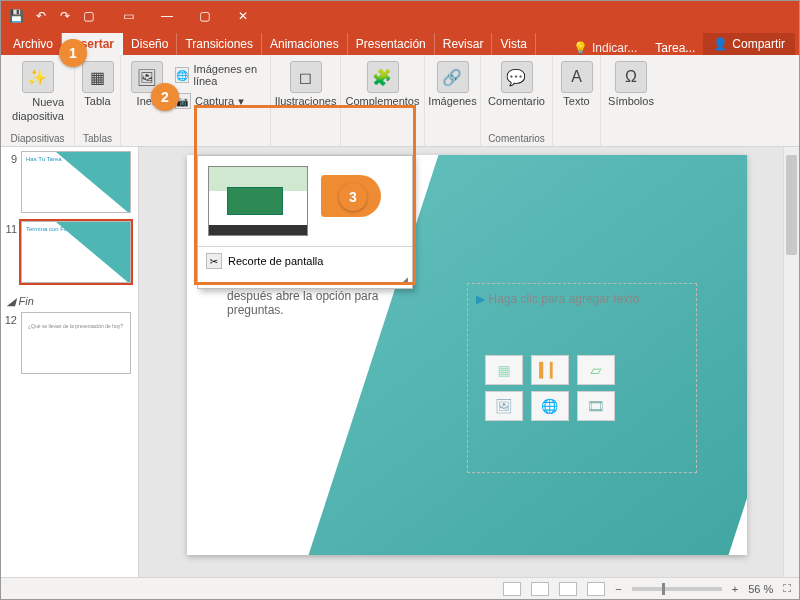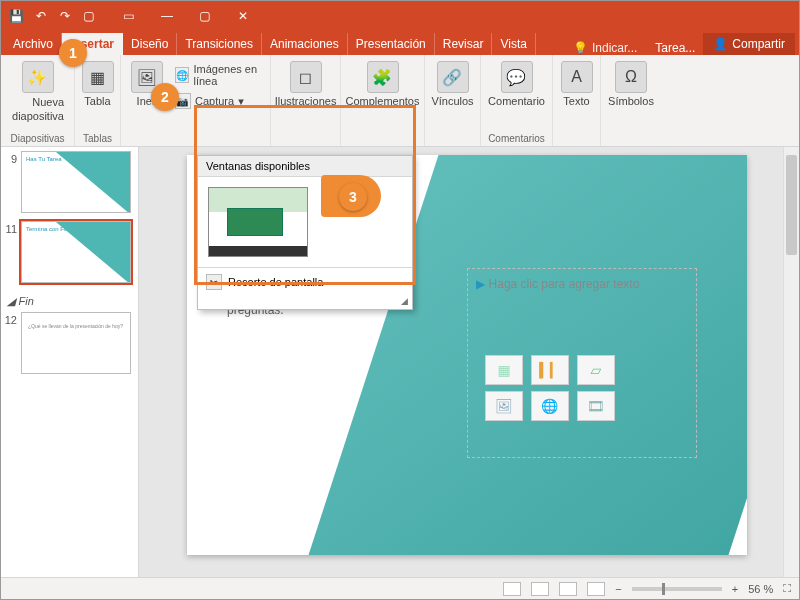--- a/index.html
+++ b/index.html
@@ -59,21 +59,21 @@
   .section { font-size:11px; color:#555; padding:4px 2px 4px 4px;font-style:italic;}
   .canvaswrap { flex:1; background:#e6e6e6; overflow:hidden; position:relative;}
   .scrollv{ position:absolute; right:0; top:0; width:16px; bottom:0; background:#efefef; border-left:1px solid #ddd;}
   .scrollv .th{ position:absolute; left:2px; right:2px; top:8px; height:100px; background:#c8c8c8; border-radius:2px;}
 
   .slide { position:absolute; left:48px; top:8px; width:560px; height:400px; background:#fff; box-shadow:0 2px 6px rgba(0,0,0,.25); overflow:hidden;}
   .slide .bgri{ position:absolute; right:-40px; top:-40px; width:420px; height:520px; background:linear-gradient(135deg,#4fb7b3 0%,#2a9a97 100%); transform:skewX(-18deg); opacity:.9;}
   .slide .title{ position:absolute; left:90px; top:30px; font-size:30px; color:#2596be; letter-spacing:3px;}
   .slide .body{ position:absolute; left:40px; top:120px; width:210px; font-size:12px; color:#666;}
   .slide .body .blt::before{ content:"▶ "; color:#2596be;}
-  .placeholder{ position:absolute; left:280px; top:113px; width:230px; height:190px; border:1px dashed #bbb; padding:8px; font-size:12px; color:#888;}
+  .placeholder{ position:absolute; left:280px; top:128px; width:230px; height:190px; border:1px dashed #bbb; padding:8px; font-size:12px; color:#888;}
   .placeholder .blt::before{content:"▶ "; color:#2596be;}
   .phicons{ position:absolute; left:298px; top:200px; display:grid; grid-template-columns:repeat(3,40px); gap:6px;}
   .phicons div{ width:38px; height:30px; border:1px solid #cfcfcf; background:#f6f6f6; display:flex;align-items:center;justify-content:center; font-size:14px; color:#7fa;}
   .phicons div:nth-child(1){color:#9db;} .phicons div:nth-child(2){color:#e9a23b;} .phicons div:nth-child(3){color:#6c8;}
   .phicons div:nth-child(4){color:#8ab;} .phicons div:nth-child(5){color:#6bb;} .phicons div:nth-child(6){color:#7aa;}
 
   
   .status { position:absolute; left:0; right:0; bottom:0; height:22px; background:#f3f2f1; border-top:1px solid #d6d6d6; display:flex; align-items:center; justify-content:flex-end; gap:10px; padding:0 8px; font-size:11px; color:#555;}
   .status .vbtn{ width:18px;height:14px;border:1px solid #bbb; background:#fff;}
   .status .slider{ width:90px; height:4px; background:#ccc; position:relative;}
@@ -153,21 +153,21 @@
   <div class="group" style="width:84px">
     <div class="bigbtn">
       <div class="ic">🧩</div>
       <div>Complementos</div>
     </div>
       <div class="glabel">&nbsp;</div>
   </div>
   <div class="group" style="width:56px">
     <div class="bigbtn">
       <div class="ic">🔗</div>
-      <div>Vínculos</div>
+      <div>Imágenes</div>
     </div>
       <div class="glabel">&nbsp;</div>
   </div>
   <div class="group" style="width:72px">
     <div class="bigbtn">
       <div class="ic">💬</div>
       <div>Comentario</div>
     </div>
     <div class="glabel">Comentarios</div>
   </div>
@@ -228,21 +228,20 @@
       </div>
     </div>
     <div class="scrollv">
         <div class="th"></div>
       </div>
   </div>
 </div>
 
 <div class="dd-outline"></div>
 <div class="dropdown">
-  <div class="hdr">Ventanas disponibles</div>
   <div class="thumbs" style="width:auto;border:none;padding:10px">
     <div class="winthumb"></div>
   </div>
   <div class="clip">
       <div class="ic">✂</div>
       <span>Recorte de pantalla</span>
     </div>
   <div class="resz">◢</div>
 </div>
 

